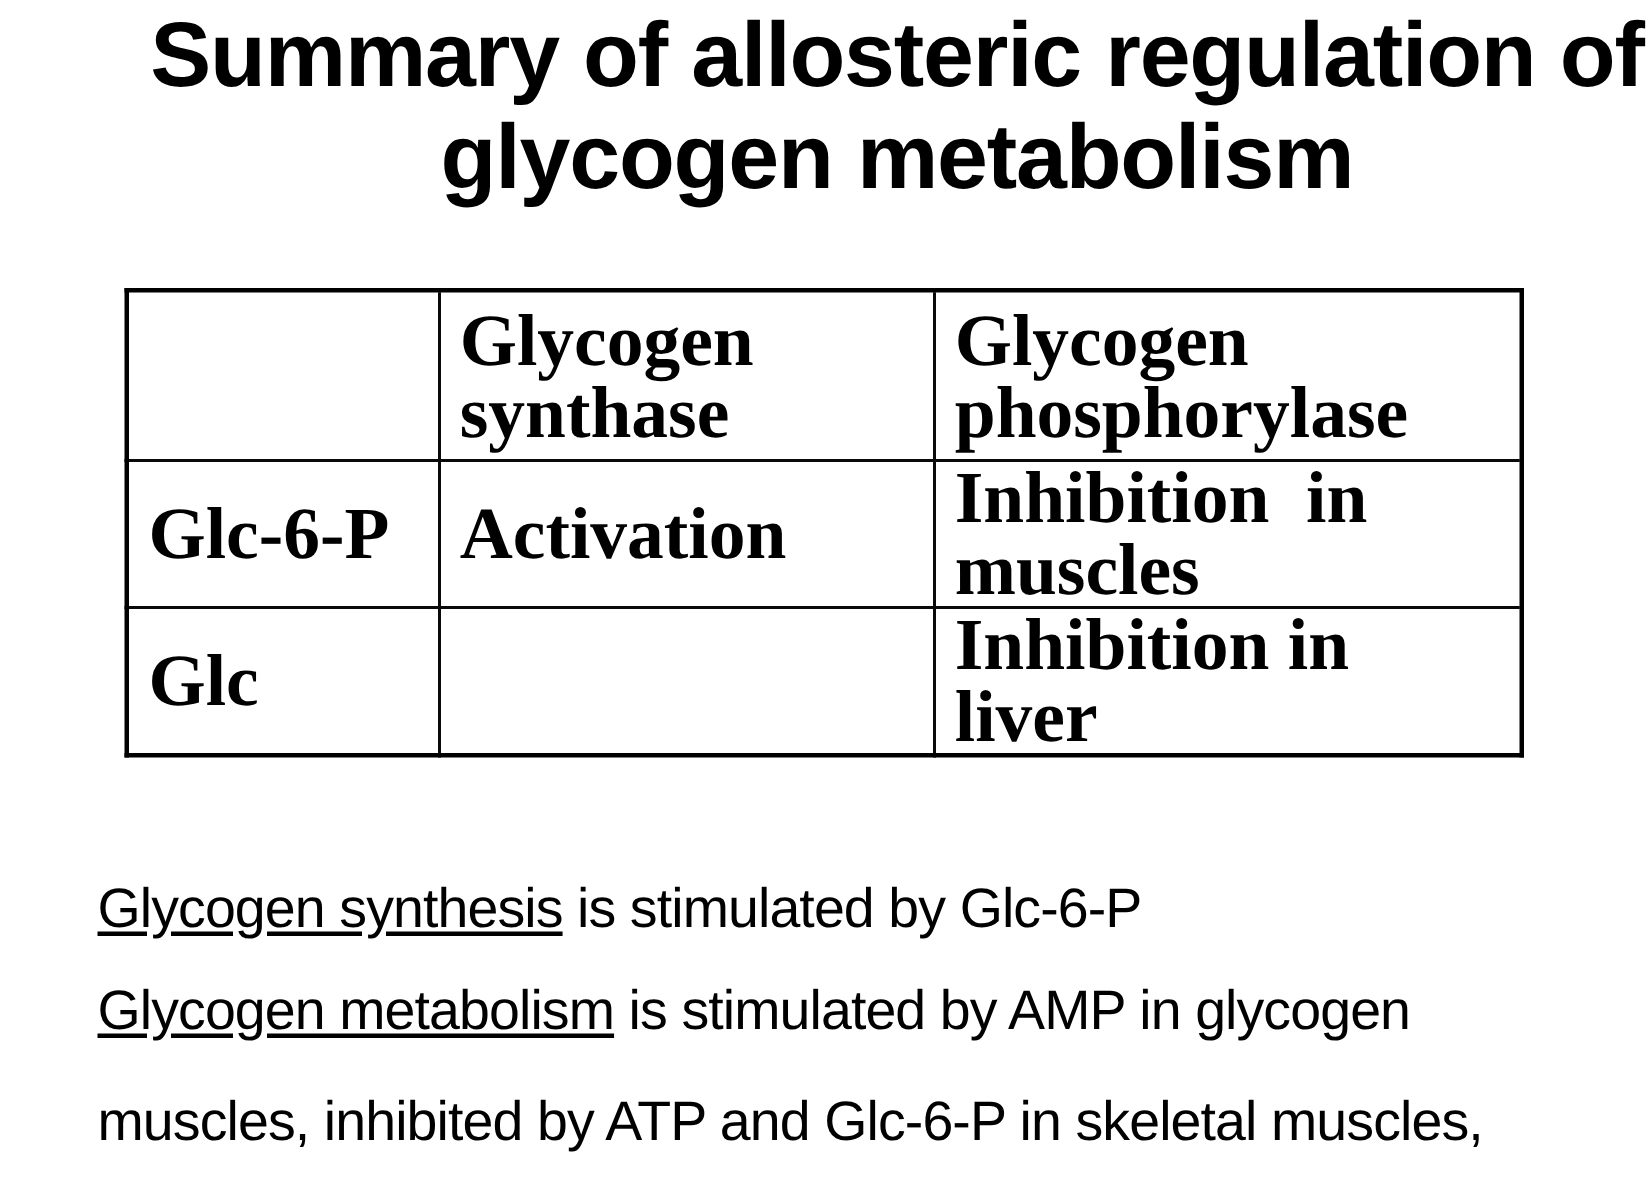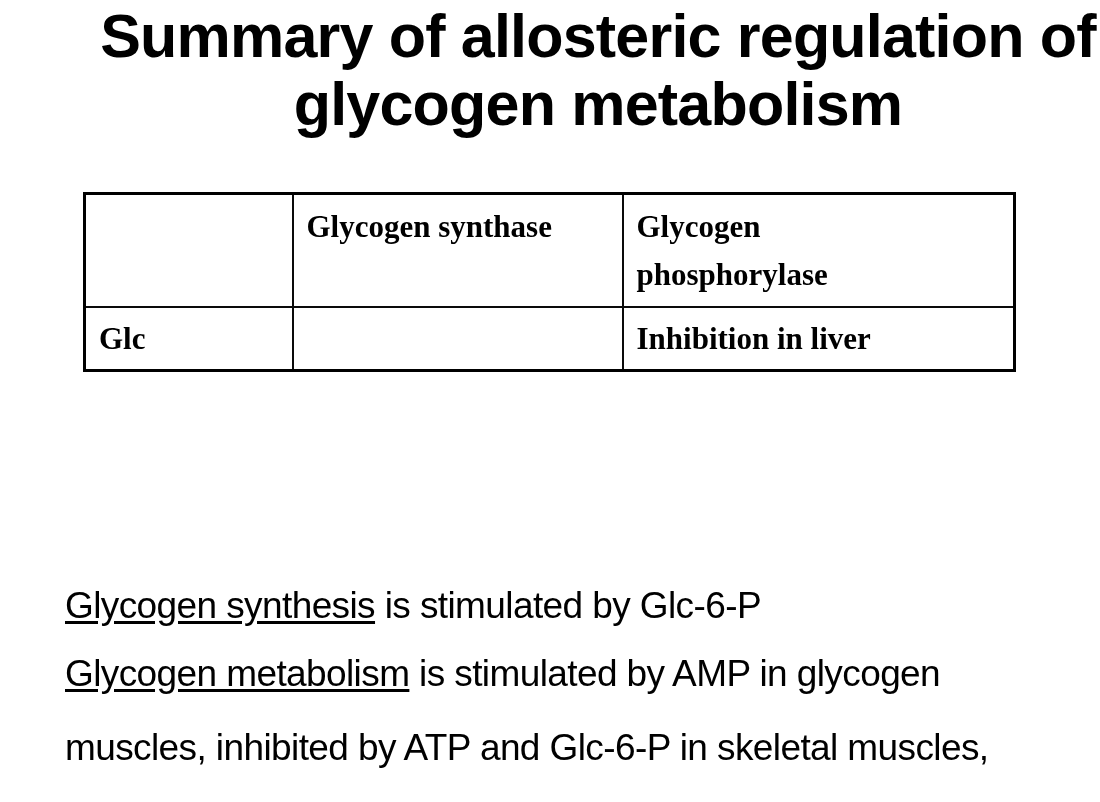--- a/index.html
+++ b/index.html
@@ -40,21 +40,21 @@
     left: 83px;
     top: 192px;
     width: 930px;
   }
   table.reg-table {
     border-collapse: collapse;
     width: 930px;
     table-layout: fixed;
     font-family: "Liberation Serif", serif;
     font-weight: bold;
-    font-size: 31px;
+    font-size: 49px;
     color: #000000;
     border: 3px solid #000000;
   }
   table.reg-table col.c1 { width: 208px; }
   table.reg-table col.c2 { width: 330px; }
   table.reg-table col.c3 { width: 392px; }
 
   table.reg-table td {
     border: 2px solid #0a0a0a;
     padding: 0 10px 0 13px;
@@ -108,20 +108,25 @@
       <col class="c2">
       <col class="c3">
     </colgroup>
     <tbody>
       <tr class="header-row">
         <td></td>
         <td>Glycogen synthase</td>
         <td>Glycogen
 phosphorylase</td>
       </tr>
+      <tr class="r1">
+        <td>Glc-6-P</td>
+        <td>Activation</td>
+        <td>Inhibition  in muscles</td>
+      </tr>
       <tr class="r2">
         <td>Glc</td>
         <td></td>
         <td>Inhibition in liver</td>
       </tr>
     </tbody>
   </table>
 </div>
 
 <div class="notes">

